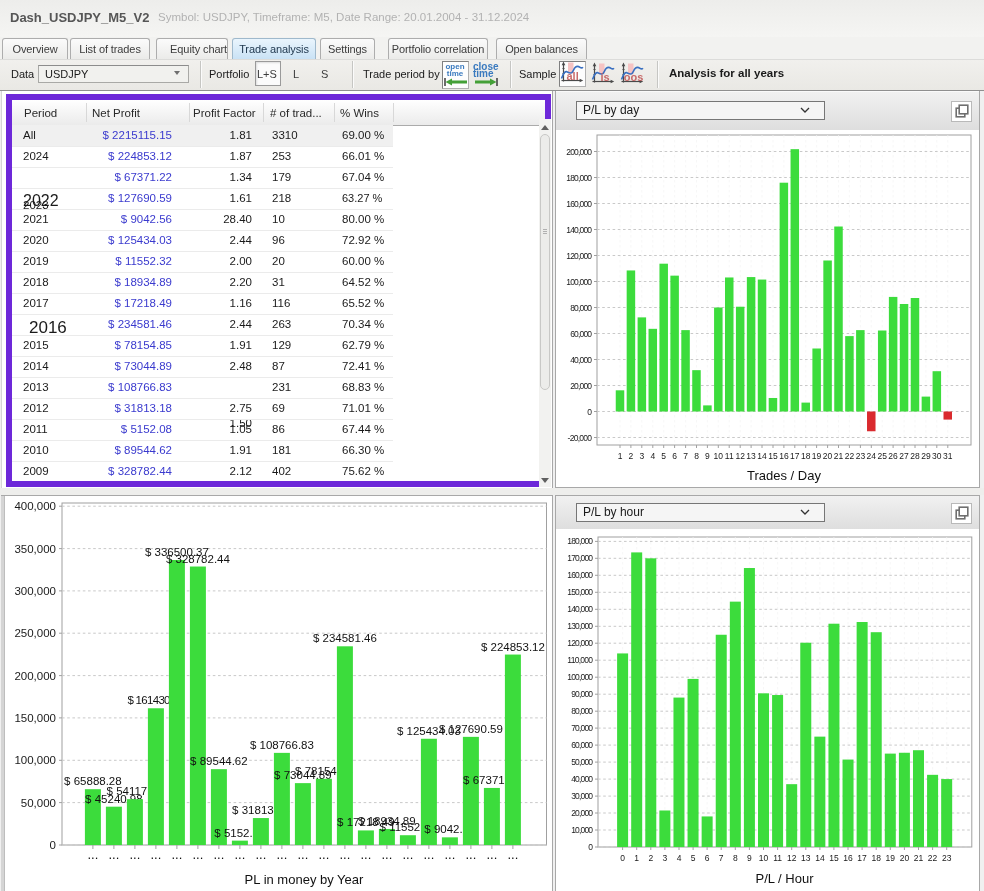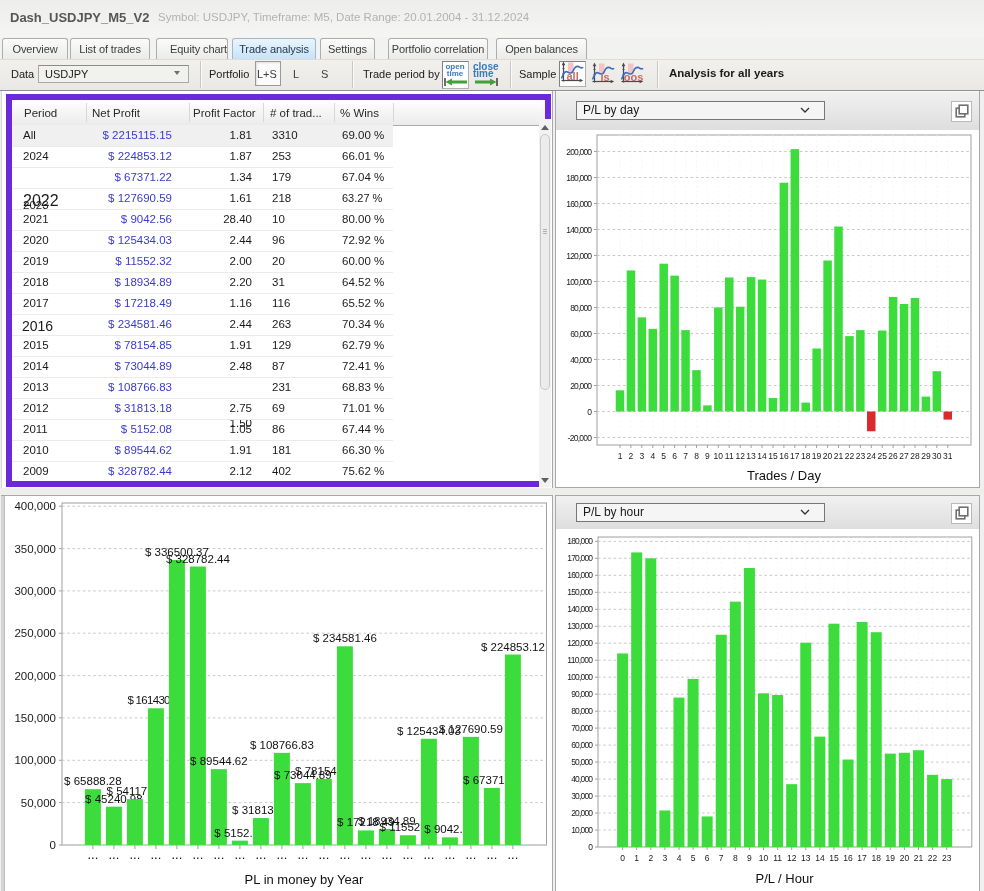--- a/index.html
+++ b/index.html
@@ -150,21 +150,21 @@
 <div class="abs" style="left:140px;top:176px;width:100px;font-size:11.5px;color:#1a1a1a;text-align:right;">2.20</div>
 <div class="abs" style="left:260px;top:176px;font-size:11.5px;color:#1a1a1a;">31</div>
 <div class="abs" style="left:330px;top:176px;font-size:11.5px;color:#1a1a1a;">64.52 %</div>
 <div class="abs" style="left:0;top:193px;width:381px;height:21px;border-bottom:1px solid #ebebeb;"></div>
 <div class="abs" style="left:11px;top:197px;font-size:11.5px;color:#1a1a1a;">2017</div>
 <div class="abs" style="left:60px;top:197px;width:100px;font-size:11.5px;color:#3a3ace;text-align:right;">$ 17218.49</div>
 <div class="abs" style="left:140px;top:197px;width:100px;font-size:11.5px;color:#1a1a1a;text-align:right;">1.16</div>
 <div class="abs" style="left:260px;top:197px;font-size:11.5px;color:#1a1a1a;">116</div>
 <div class="abs" style="left:330px;top:197px;font-size:11.5px;color:#1a1a1a;">65.52 %</div>
 <div class="abs" style="left:0;top:214px;width:381px;height:21px;border-bottom:1px solid #ebebeb;"></div>
-<div class="abs" style="left:10px;top:218px;font-size:14px;color:#1a1a1a;">2016</div>
+<div class="abs" style="left:17px;top:218px;font-size:17px;color:#1a1a1a;">2016</div>
 <div class="abs" style="left:60px;top:218px;width:100px;font-size:11.5px;color:#3a3ace;text-align:right;">$ 234581.46</div>
 <div class="abs" style="left:140px;top:218px;width:100px;font-size:11.5px;color:#1a1a1a;text-align:right;">2.44</div>
 <div class="abs" style="left:260px;top:218px;font-size:11.5px;color:#1a1a1a;">263</div>
 <div class="abs" style="left:330px;top:218px;font-size:11.5px;color:#1a1a1a;">70.34 %</div>
 <div class="abs" style="left:0;top:235px;width:381px;height:21px;border-bottom:1px solid #ebebeb;"></div>
 <div class="abs" style="left:11px;top:239px;font-size:11.5px;color:#1a1a1a;">2015</div>
 <div class="abs" style="left:60px;top:239px;width:100px;font-size:11.5px;color:#3a3ace;text-align:right;">$ 78154.85</div>
 <div class="abs" style="left:140px;top:239px;width:100px;font-size:11.5px;color:#1a1a1a;text-align:right;">1.91</div>
 <div class="abs" style="left:260px;top:239px;font-size:11.5px;color:#1a1a1a;">129</div>
 <div class="abs" style="left:330px;top:239px;font-size:11.5px;color:#1a1a1a;">62.79 %</div>

